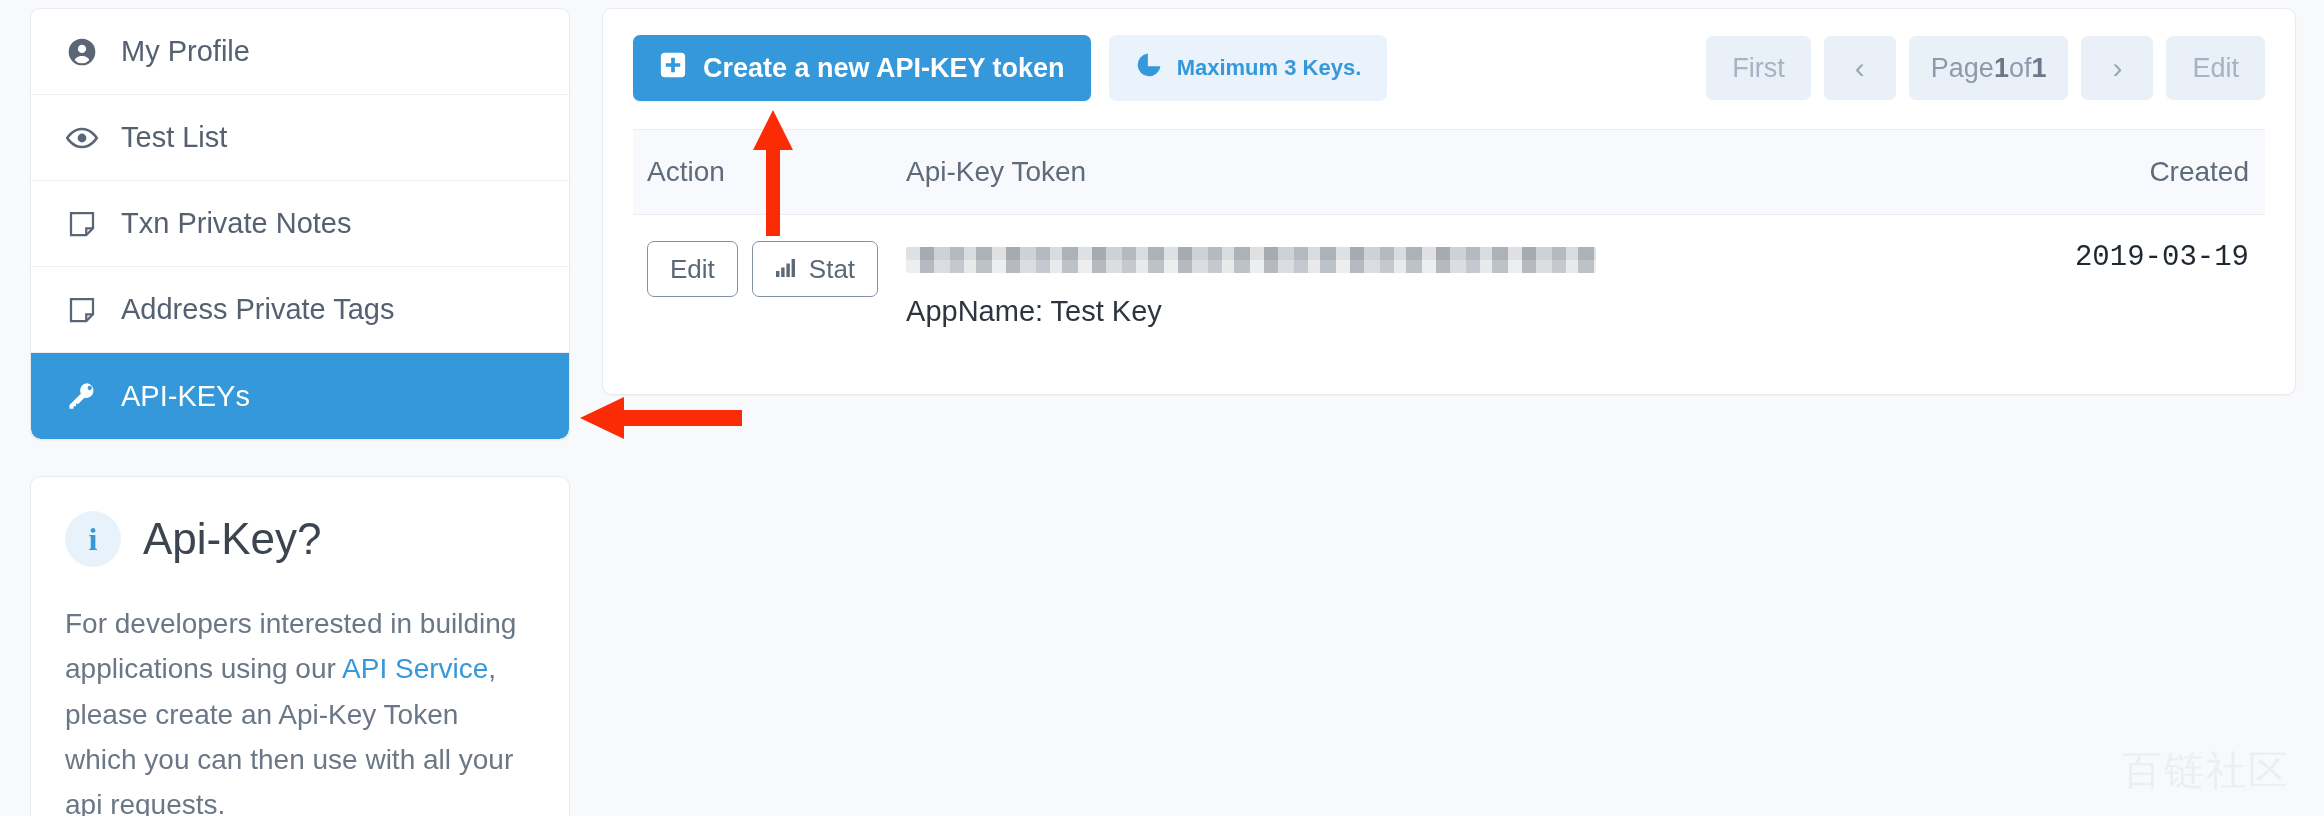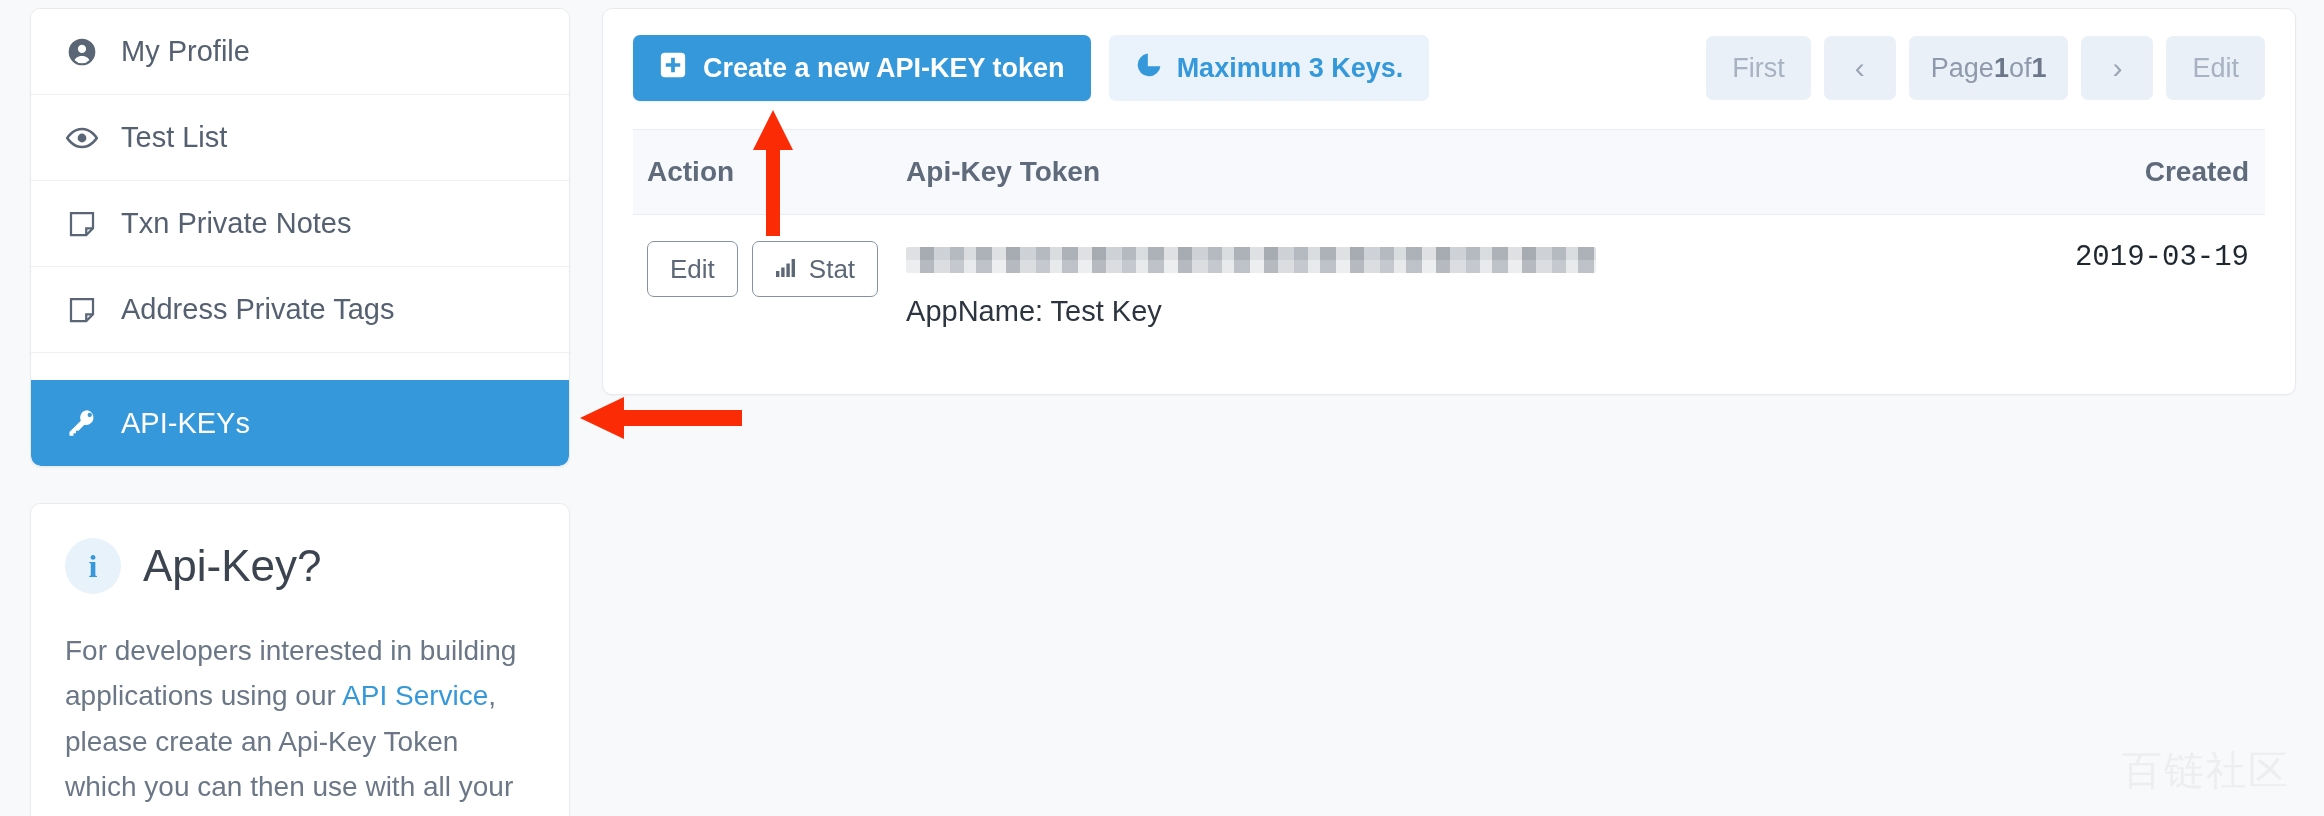--- a/index.html
+++ b/index.html
@@ -39,21 +39,21 @@
     align-items: center;
     gap: 22px;
     height: 86px;
     padding: 0 34px;
     border-bottom: 1px solid #edf0f4;
     font-size: 29px;
     color: #556070;
     cursor: pointer;
     background: #fff;
   }
-  .nav-item:last-child { border-bottom: none; margin-top: 27px; }
+  .nav-item:last-child { border-bottom: none; }
   .nav-item .nav-ico {
     width: 34px; height: 34px;
     display: flex; align-items: center; justify-content: center;
     flex: 0 0 34px;
     color: #5a6675;
   }
   .nav-item.active {
     background: #3498db;
     color: #ffffff;
     border-bottom: none;
@@ -129,21 +129,21 @@
     text-align: right;
   }
   .btn-soft {
     display: inline-flex; align-items: center; gap: 14px;
     background: #eaf3fb;
     color: #3498db;
     border: none;
     border-radius: 7px;
     height: 66px;
     padding: 0 26px;
-    font-size: 27px;
+    font-size: 22px;
     font-weight: bold;
     font-family: "Liberation Sans", sans-serif;
     cursor: pointer;
   }
   .pager { margin-left: auto; display: flex; gap: 13px; }
   .pg {
     background: #eaf0f7;
     color: #a7b3c2;
     border: none;
     border-radius: 7px;
@@ -160,21 +160,21 @@
   .pg.label b { color: #6c7889; font-weight: bold; }
   .pg .chev { font-size: 30px; line-height: 1; color: #9aa6b6; }
 
   
   table.keys { width: 100%; border-collapse: collapse; }
   table.keys thead th {
     background: #f7f9fc;
     border-top: 1px solid #e9edf2;
     border-bottom: 1px solid #e9edf2;
     font-size: 28px;
-    font-weight: bold;
+    font-weight: normal;
     color: #5f6a7a;
     padding: 26px 14px;
     text-align: left;
     white-space: nowrap;
   }
   table.keys thead th.c-action { width: 250px; padding-left: 14px; }
   table.keys thead th.c-created { text-align: right; padding-right: 16px; }
   table.keys tbody td {
     padding: 26px 14px 30px 14px;
     vertical-align: top;

